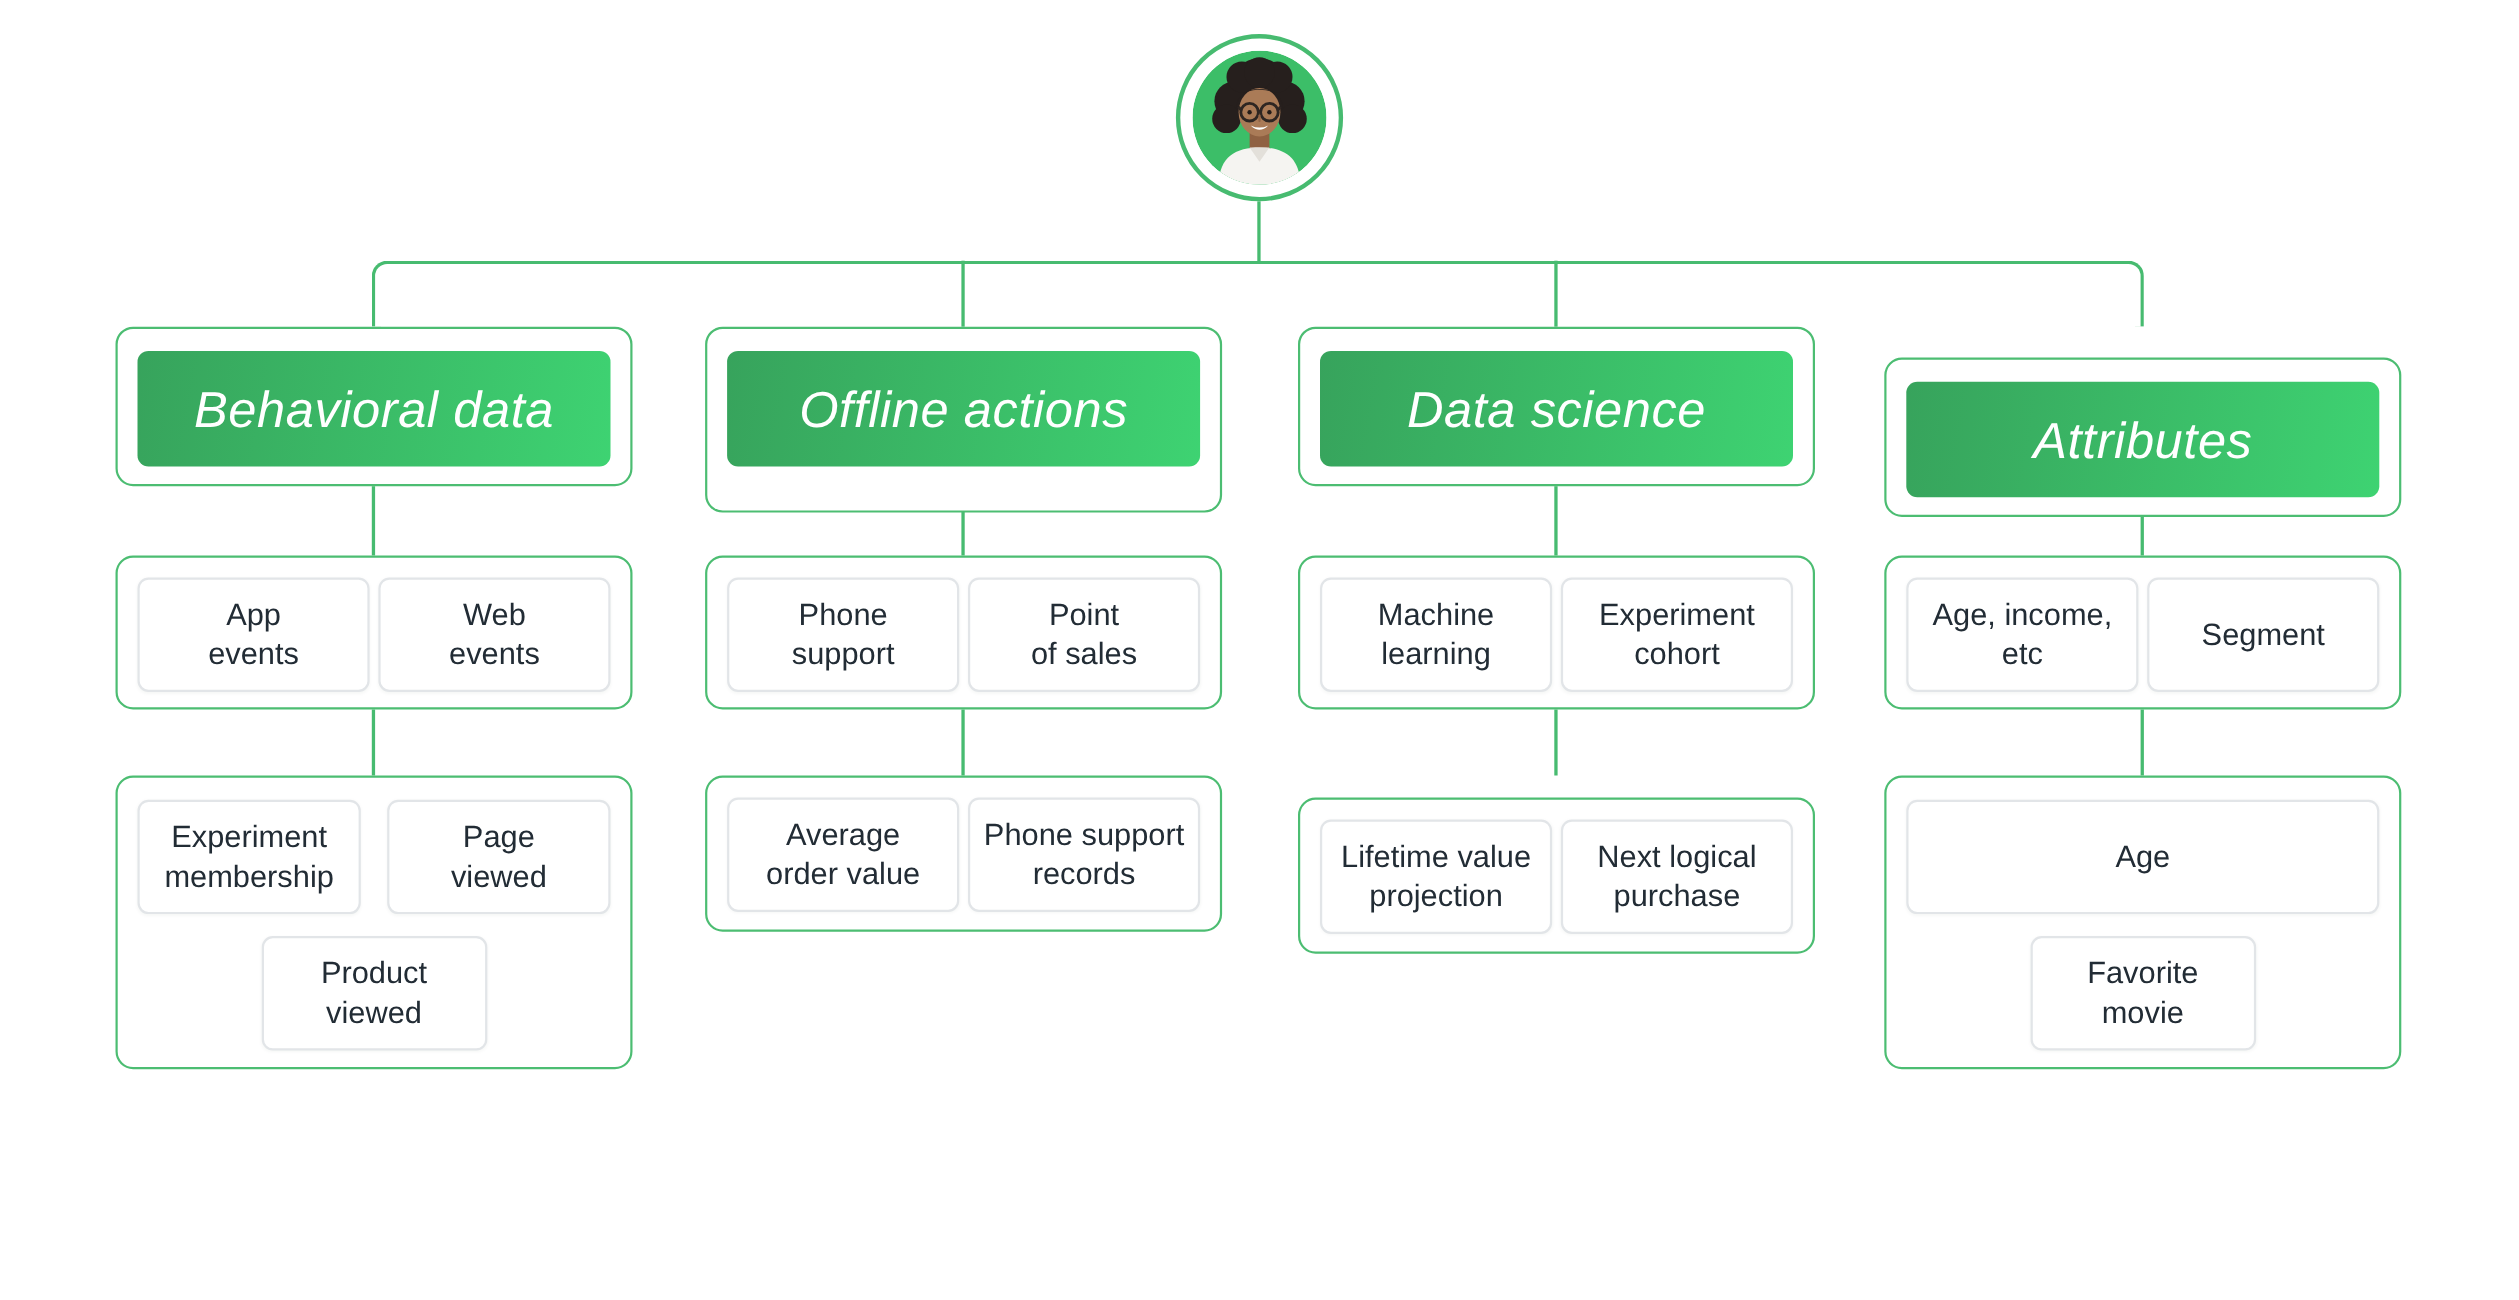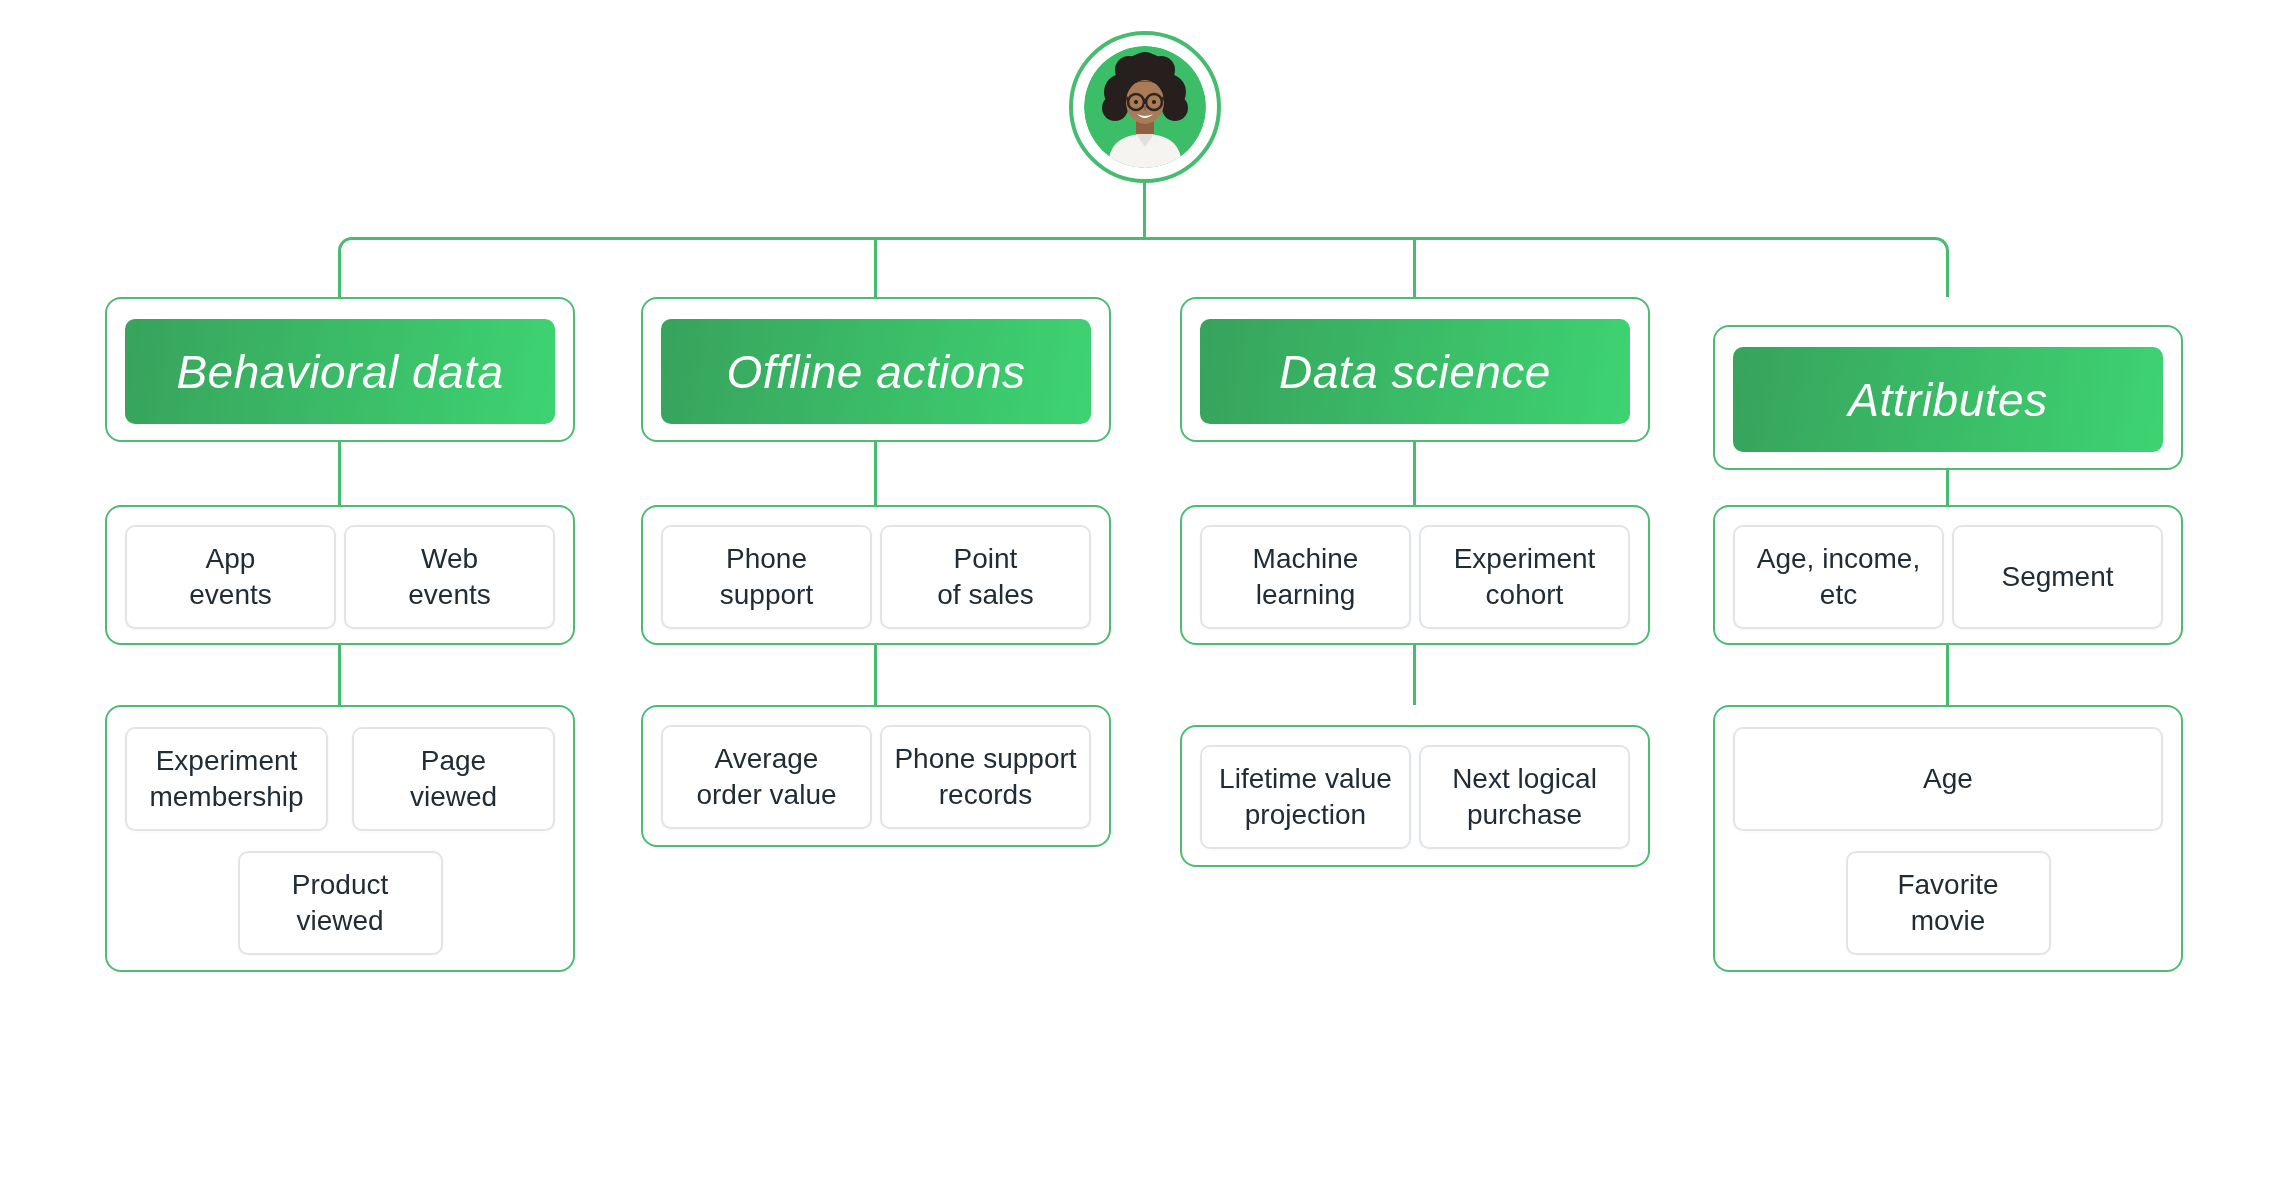--- a/index.html
+++ b/index.html
@@ -200,21 +200,21 @@
 membership</div>
       <div class="box">Page
 viewed</div>
     </div>
     <div class="row-center">
       <div class="box half">Product
 viewed</div>
     </div>
   </div>
 
-  <div class="container header-container" style="left:641px; top:297px; width:470px; height:145px;">
+  <div class="container header-container" style="left:641px; top:297px; width:470px; height:169px;">
     <div class="hbtn">Offline actions</div>
   </div>
   <div class="container group" style="left:641px; top:505px; width:470px; height:140px;">
     <div class="box">Phone
 support</div>
     <div class="box">Point
 of sales</div>
   </div>
   <div class="container group" style="left:641px; top:705px; width:470px; height:142px;">
     <div class="box">Average

